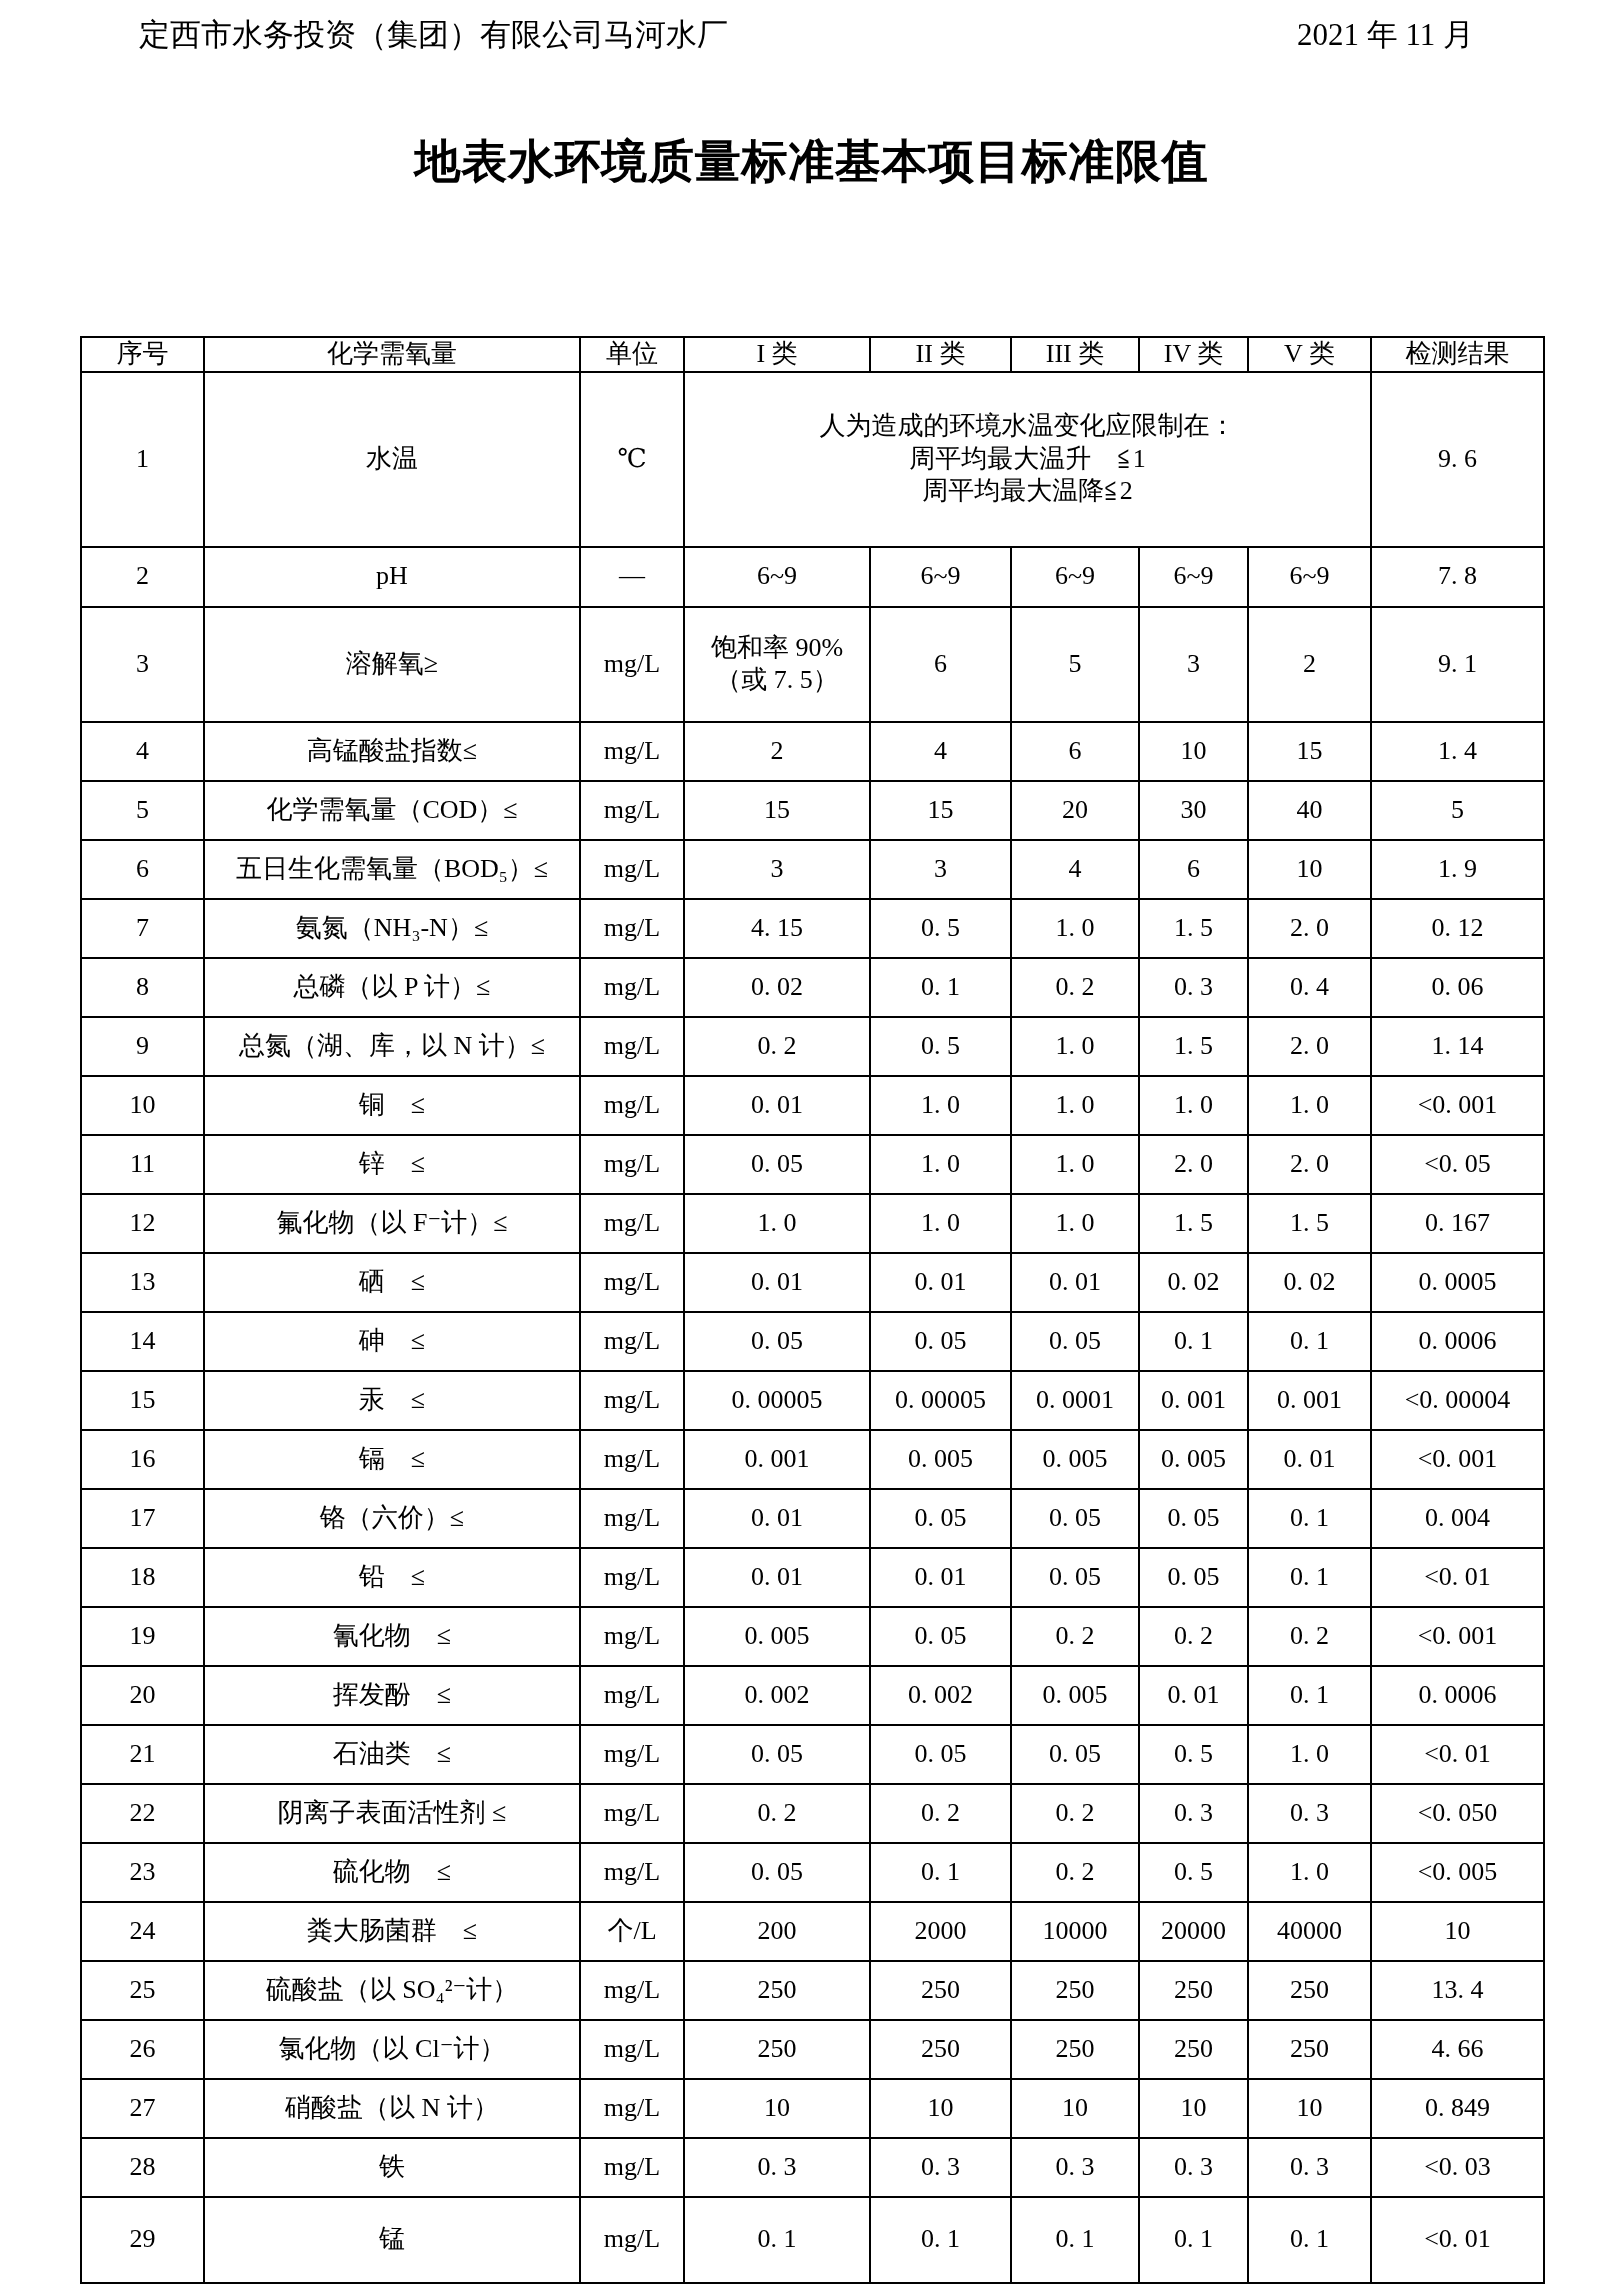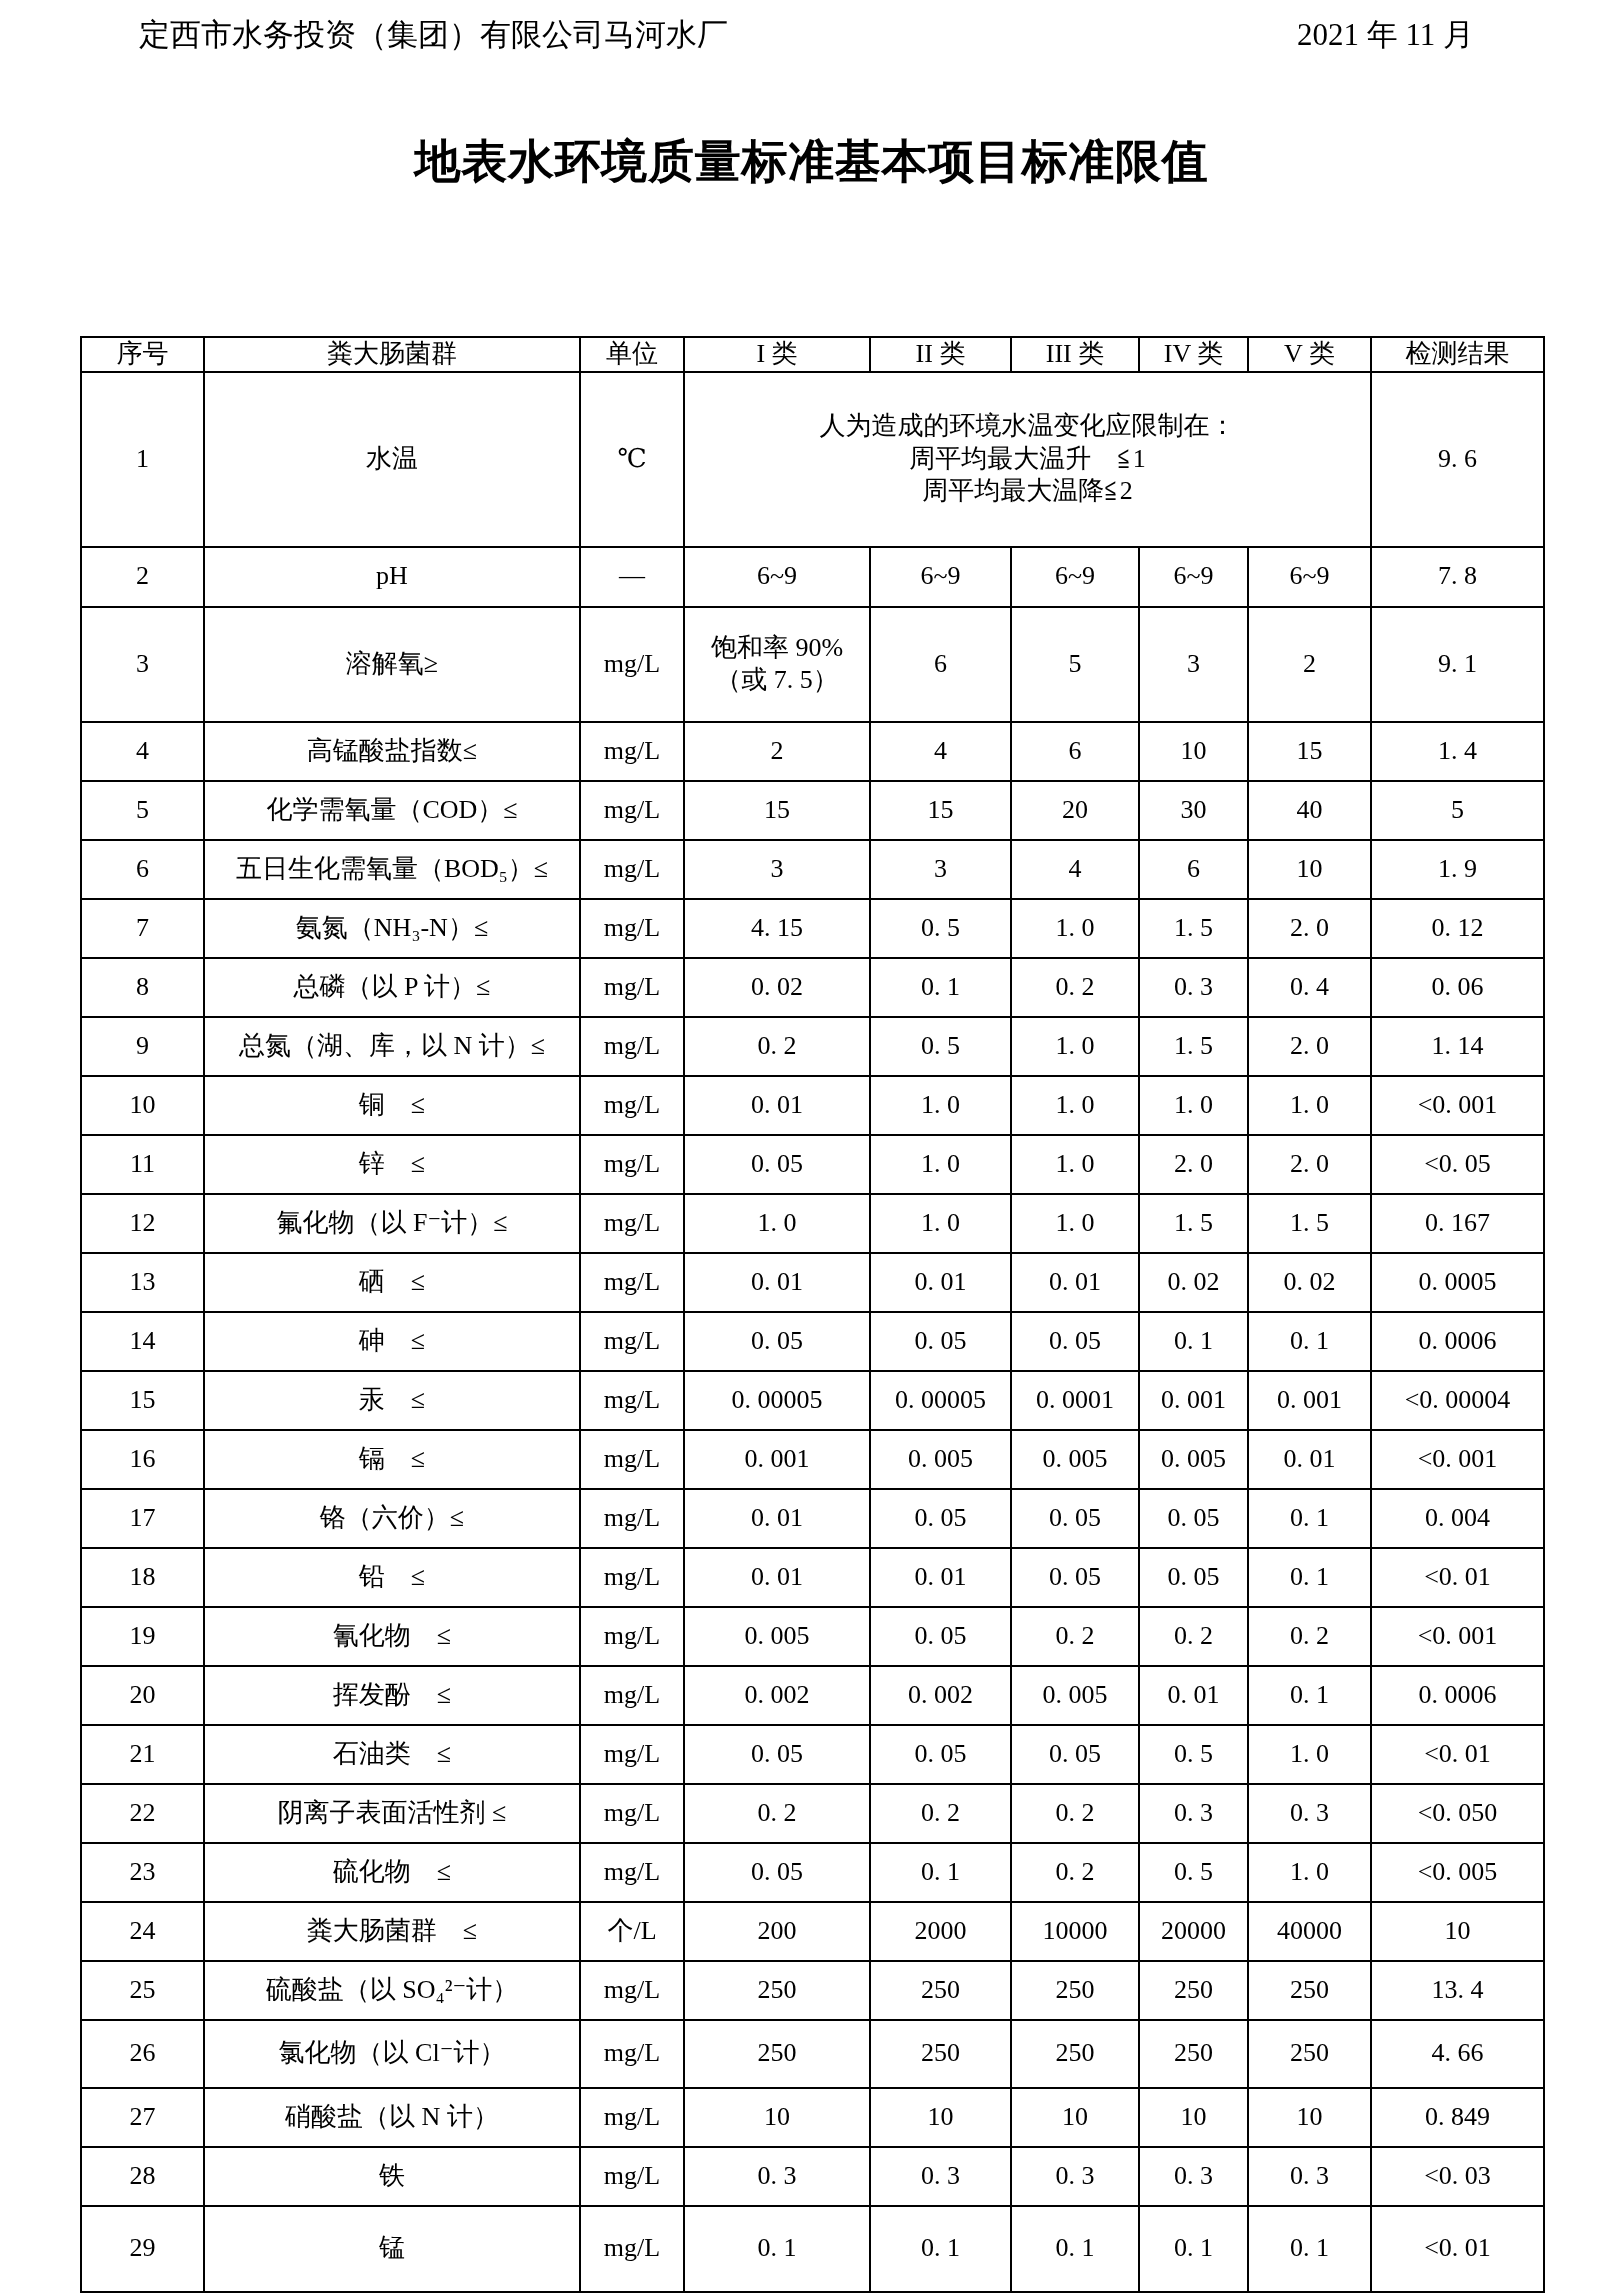--- a/index.html
+++ b/index.html
@@ -58,21 +58,21 @@
       <col style="width:186px">
         <col style="width:141px">
         <col style="width:128px">
       <col style="width:109px">
         <col style="width:123px">
         <col style="width:173px">
     </colgroup>
     <thead>
       <tr>
         <th>序号</th>
-        <th>粪大肠菌群</th>
+        <th>化学需氧量</th>
         <th>单位</th>
         <th>I 类</th>
         <th>II 类</th>
         <th>III 类</th>
         <th>IV 类</th>
         <th>V 类</th>
         <th>检测结果</th>
       </tr>
     </thead>
     <tbody>
@@ -347,21 +347,21 @@
           <td>25</td>
           <td>硫酸盐（以 SO₄²⁻计）</td>
           <td>mg/L</td>
           <td>250</td>
           <td>250</td>
           <td>250</td>
           <td>250</td>
           <td>250</td>
           <td>13. 4</td>
         </tr>
-        <tr style="height: 68px;">
+        <tr style="height: 59px;">
           <td>26</td>
           <td>氯化物（以 Cl⁻计）</td>
           <td>mg/L</td>
           <td>250</td>
           <td>250</td>
           <td>250</td>
           <td>250</td>
           <td>250</td>
           <td>4. 66</td>
         </tr>

